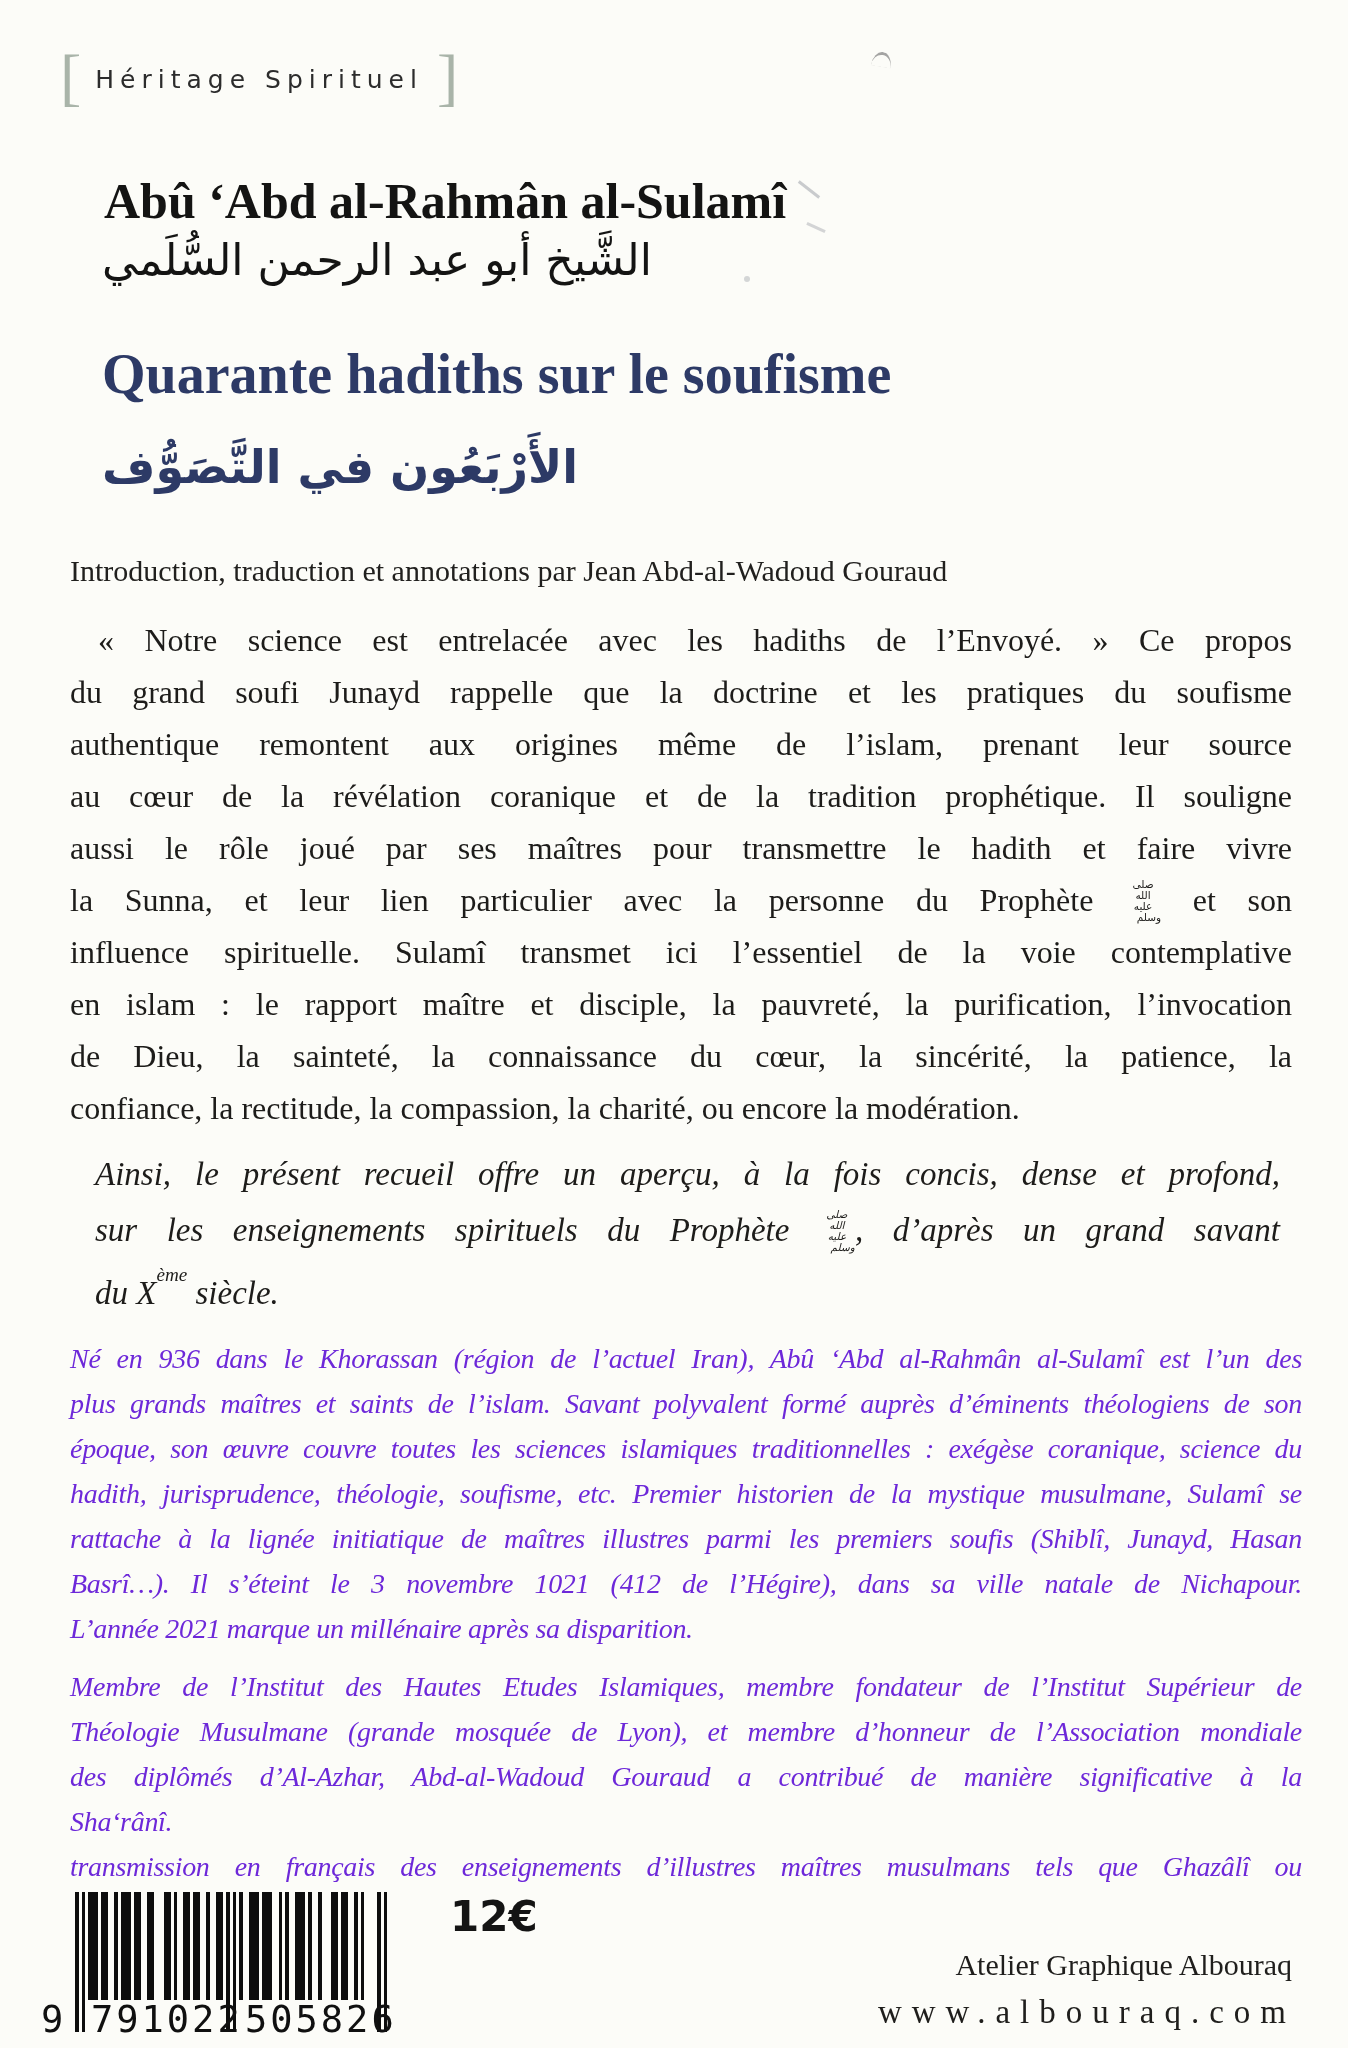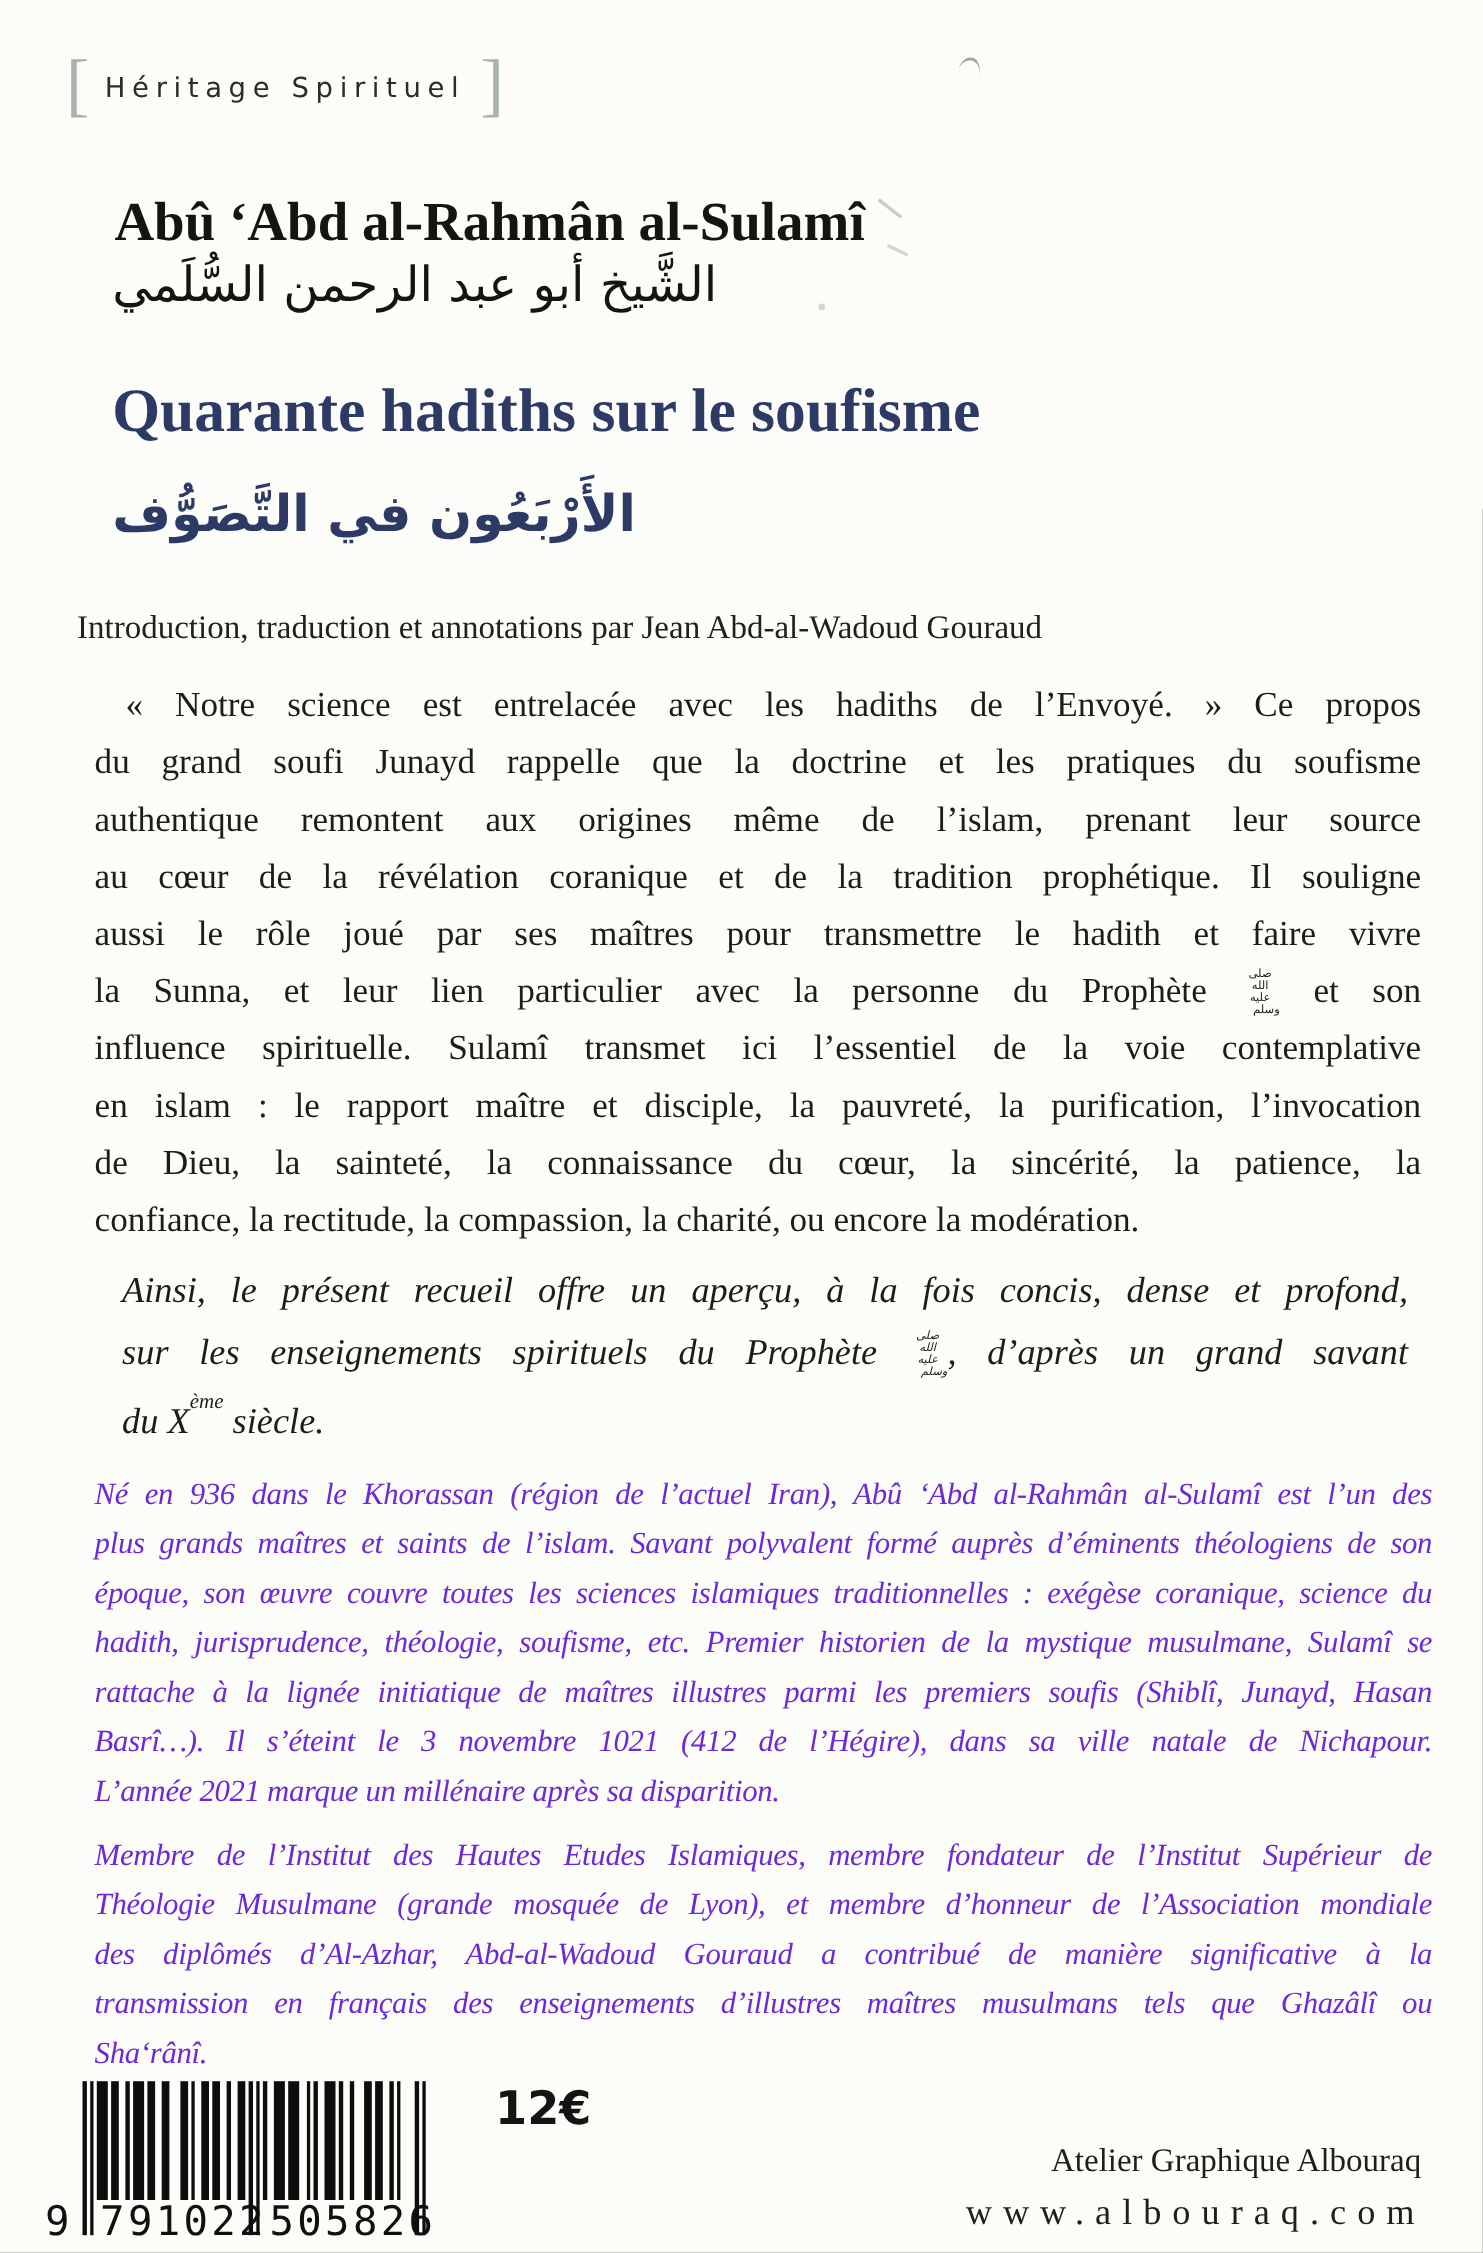--- a/index.html
+++ b/index.html
@@ -28,21 +28,21 @@
   }
   .title-fr{position:absolute;left:102px;top:342px;font-size:56px;font-weight:bold;color:#2d3a66;}
   .title-ar{
     position:absolute;left:102px;top:440px;direction:rtl;
     font-family:"DejaVu Sans",sans-serif;font-size:46px;color:#2d3a66;font-weight:bold;
   }
   .intro{position:absolute;left:70px;top:554px;font-size:30px;color:#21201e;}
 
   
   .jblock{position:absolute;left:70px;}
-  .jline{text-align:justify;text-align-last:justify;margin-left:16px;}
+  .jline{text-align:justify;text-align-last:justify;}
   .jline.jlast{text-align-last:left;}
   .synopsis{top:614px;width:1222px;font-size:32px;}
   .synopsis .jline{line-height:52px;}
   .synopsis .jline:first-child{text-indent:28px;}
   .highlight{left:95px;top:1146px;width:1185px;font-size:33px;font-style:italic;}
   .highlight .jline{line-height:56px;}
   .bio{font-size:28px;font-style:italic;letter-spacing:-0.3px;color:#6d28d9;}
   .bio .jline{line-height:45px;}
   .bio1{top:1336px;width:1232px;}
   .bio2{top:1664px;width:1232px;}
@@ -124,22 +124,22 @@
       <div class="jline">époque, son œuvre couvre toutes les sciences islamiques traditionnelles : exégèse coranique, science du</div>
       <div class="jline">hadith, jurisprudence, théologie, soufisme, etc. Premier historien de la mystique musulmane, Sulamî se</div>
       <div class="jline">rattache à la lignée initiatique de maîtres illustres parmi les premiers soufis (Shiblî, Junayd, Hasan</div>
       <div class="jline">Basrî…). Il s’éteint le 3 novembre 1021 (412 de l’Hégire), dans sa ville natale de Nichapour.</div>
       <div class="jline jlast">L’année 2021 marque un millénaire après sa disparition.</div>
     </div>
   <div class="jblock bio bio2">
       <div class="jline">Membre de l’Institut des Hautes Etudes Islamiques, membre fondateur de l’Institut Supérieur de</div>
       <div class="jline">Théologie Musulmane (grande mosquée de Lyon), et membre d’honneur de l’Association mondiale</div>
       <div class="jline">des diplômés d’Al-Azhar, Abd-al-Wadoud Gouraud a contribué de manière significative à la</div>
+      <div class="jline jlast">Sha‘rânî.</div>
       <div class="jline">transmission en français des enseignements d’illustres maîtres musulmans tels que Ghazâlî ou</div>
-      <div class="jline jlast">Sha‘rânî.</div>
     </div>
 
   <div class="barcode">
     <div class="bars">
         <div class="bar tall" style="left: 0px; width: 3.58px;"></div>
         <div class="bar tall" style="left: 6.57px; width: 3.58px;"></div>
         <div class="bar" style="left: 13.14px; width: 10.15px;"></div>
         <div class="bar" style="left: 26.27px; width: 6.87px;"></div>
         <div class="bar" style="left: 39.41px; width: 3.58px;"></div>
         <div class="bar" style="left: 45.98px; width: 10.15px;"></div>

